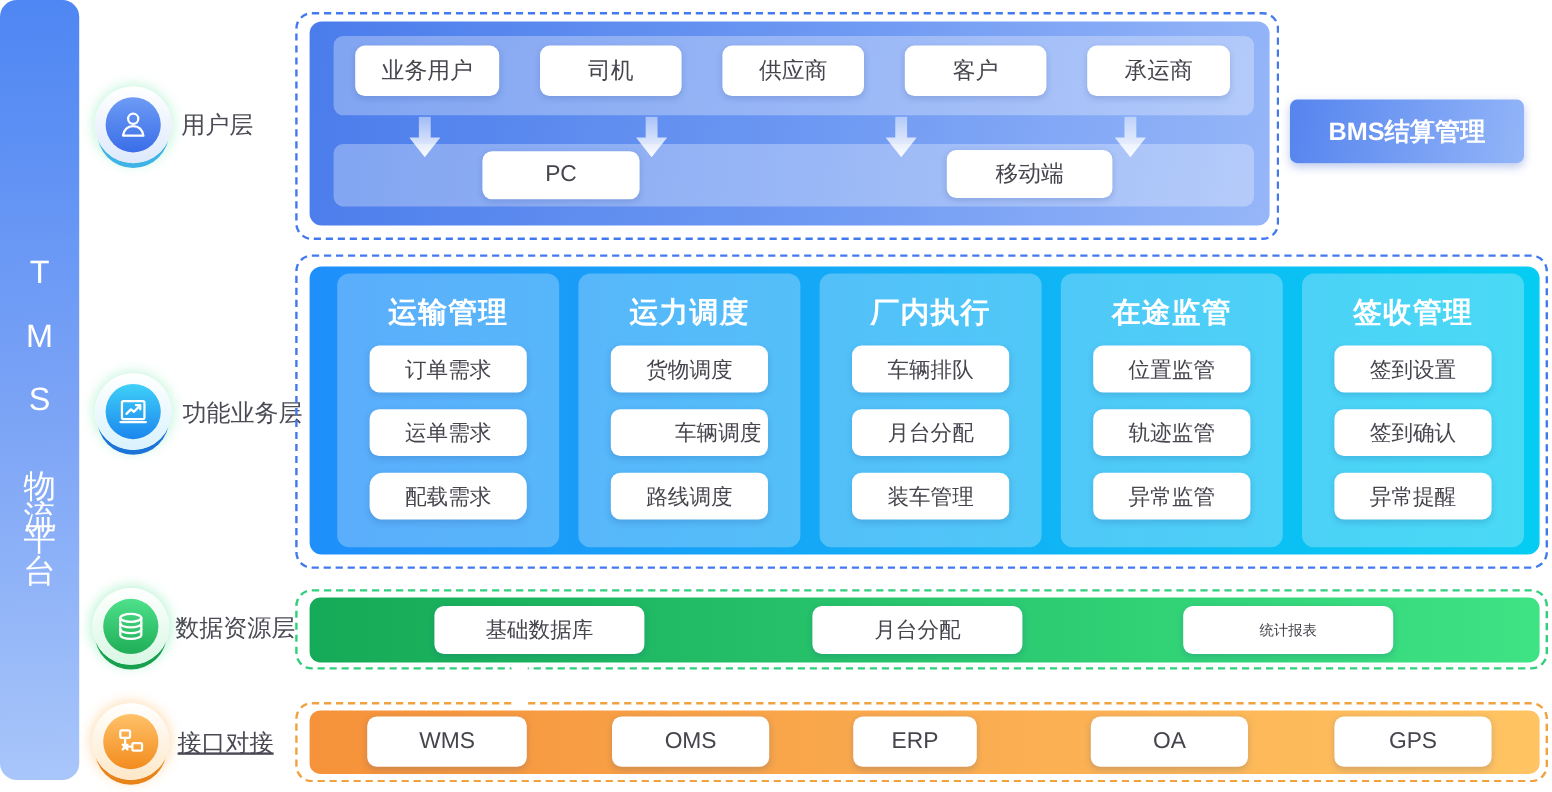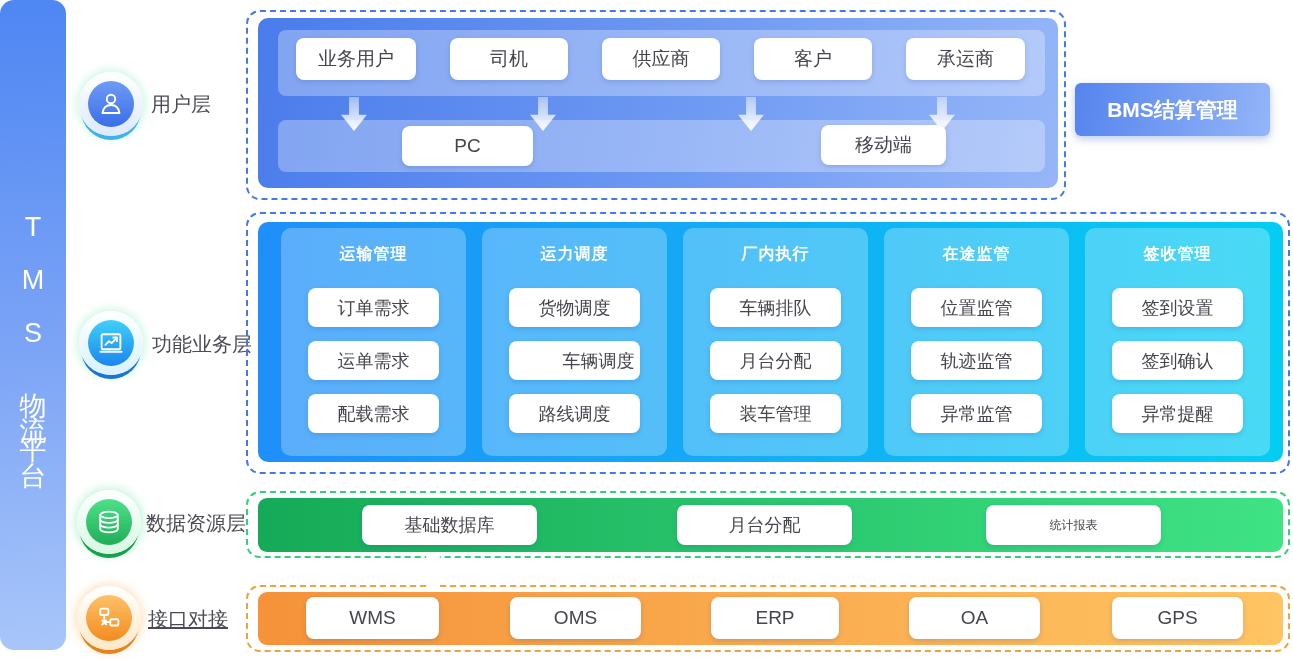--- a/index.html
+++ b/index.html
@@ -84,21 +84,21 @@
     position:absolute; left:258px; top:222px; width:1025px; height:240px;
     border-radius:10px;
     background:linear-gradient(90deg,#1f8ffa 0%,#05cdf2 100%);
   }
   .func-col {
     position:absolute; top:228px; width:185px; height:228px;
     background:rgba(255,255,255,0.27); border-radius:10px;
   }
   .func-col-title {
     position:absolute; width:100%; top:16px; text-align:center;
-    color:#ffffff; font-size:16px; font-weight:bold; letter-spacing:1px;
+    color:#ffffff; font-size:24px; font-weight:bold; letter-spacing:1px;
   }
   .func-chip { width:131px; height:39px; font-size:18px; }
   
   .hbar { position:absolute; left:258px; width:1025px; border-radius:9px; }
   .bar-green  { top:498px; height:54px; background:linear-gradient(90deg,#15aa57 0%,#3ee384 100%); }
   .bar-orange { top:592px; height:53px; background:linear-gradient(90deg,#f5923a 0%,#ffc463 100%); }
   .big-arrow {
     position:absolute; left:417px; top:553px; width:32px; height:39px; z-index:6;
     background:#ffffff;
     filter:drop-shadow(0 1px 2px rgba(0,0,0,0.15));
@@ -172,33 +172,33 @@
     <div class="chip" style="left:344px; top:20px; width:118px; height:42px;">供应商</div>
     <div class="chip" style="left:496px; top:20px; width:118px; height:42px;">客户</div>
     <div class="chip" style="left:648px; top:20px; width:119px; height:42px;">承运商</div>
 
     <div class="down-arrow" style="left:83px;  top:79px; width:26px; height:34px;"></div>
     <div class="down-arrow" style="left:272px; top:79px; width:26px; height:34px;"></div>
     <div class="down-arrow" style="left:480px; top:79px; width:26px; height:34px;"></div>
     <div class="down-arrow" style="left:671px; top:79px; width:26px; height:34px;"></div>
 
     <div class="chip" style="left:144px; top:108px; width:131px; height:40px;">PC</div>
-    <div class="chip" style="left:531px; top:107px; width:125px; height:40px;margin-left:32px;">移动端</div>
+    <div class="chip" style="left:531px; top:107px; width:138px; height:40px;">移动端</div>
   </div>
 
   <div class="bms-badge">BMS结算管理</div>
 
   <div class="dashed-box db-blue" style="left:246px; top:212px; width:1044px; height:262px;"></div>
   <div class="func-panel"></div>
 
   <div class="func-col" style="left:281px;">
     <div class="func-col-title">运输管理</div>
     <div class="chip func-chip" style="left:27px; top:60px;">订单需求</div>
     <div class="chip func-chip" style="left:27px; top:113px;">运单需求</div>
-    <div class="chip func-chip" style="left:27px; top:166px;">配载需求</div>
+    <div class="chip func-chip" style="left:27px; top:166px;border-radius:11px;">配载需求</div>
   </div>
   <div class="func-col" style="left:482px;">
     <div class="func-col-title">运力调度</div>
     <div class="chip func-chip" style="left:27px; top:60px;">货物调度</div>
     <div class="chip func-chip" style="left:27px; top:113px;padding-left:48px;">车辆调度</div>
     <div class="chip func-chip" style="left:27px; top:166px;">路线调度</div>
   </div>
   <div class="func-col" style="left:683px;">
     <div class="func-col-title">厂内执行</div>
     <div class="chip func-chip" style="left:27px; top:60px;">车辆排队</div>
@@ -223,17 +223,17 @@
   <div class="chip" style="left:362px; top:505px; width:175px; height:40px; font-size:18px;">基础数据库</div>
   <div class="chip" style="left:677px; top:505px; width:175px; height:40px; font-size:18px;">月台分配</div>
   <div class="chip" style="left:986px; top:505px; width:175px; height:40px; font-size:12px;">统计报表</div>
 
   <div class="big-arrow"></div>
 
   <div class="dashed-box db-orange" style="left:246px; top:585px; width:1044px; height:67px;"></div>
   <div class="hbar bar-orange"></div>
   <div class="chip" style="left:306px;  top:597px; width:133px; height:42px;">WMS</div>
   <div class="chip" style="left:510px;  top:597px; width:131px; height:42px;">OMS</div>
-  <div class="chip" style="left:711px;  top:597px; width:128px; height:42px;">ERP</div>
+  <div class="chip" style="left:711px;  top:597px; width:103px; height:42px;">ERP</div>
   <div class="chip" style="left:909px;  top:597px; width:131px; height:42px;">OA</div>
   <div class="chip" style="left:1112px; top:597px; width:131px; height:42px;">GPS</div>
 
 </div>
 
 </body></html>

